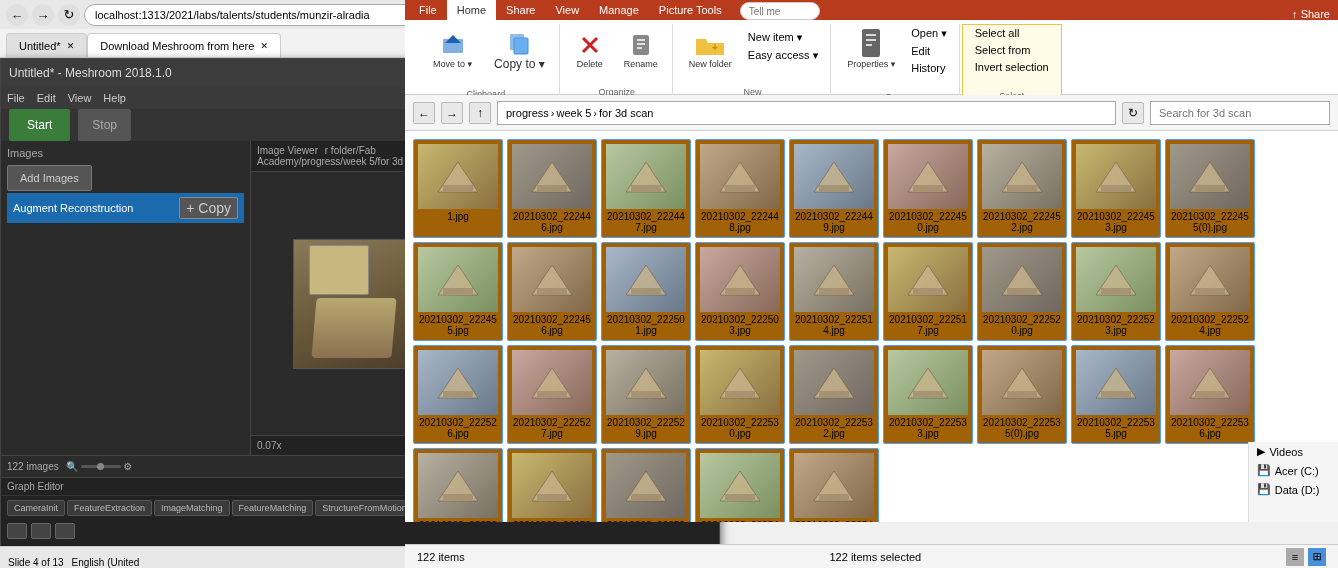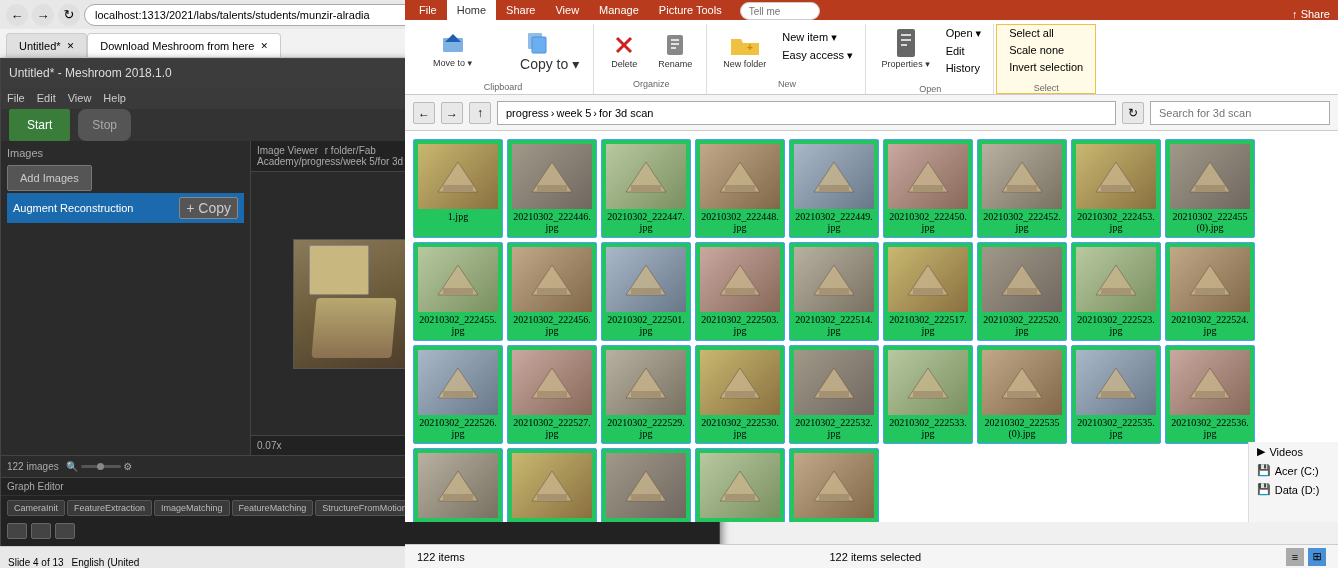--- a/index.html
+++ b/index.html
@@ -5,56 +5,56 @@
     * { box-sizing: border-box; margin: 0; padding: 0; }
     body { width: 1338px; height: 568px; overflow: hidden; font-family: 'Segoe UI', Arial, sans-serif; font-size: 12px; background: #f0f0f0; }
 
     
     #ribbon { position: absolute; top: 0; left: 405px; right: 0; height: 95px; background: #fff; border-bottom: 1px solid #ccc; display: flex; flex-direction: column; }
     #ribbon-tabs { display: flex; height: 28px; background: #b83b1e; align-items: flex-end; padding-left: 4px; }
     .rtab { padding: 4px 10px; font-size: 11px; color: #fff; cursor: pointer; }
     .rtab.active { background: #fff; color: #333; }
     #ribbon-body { display: flex; flex: 1; align-items: center; padding: 4px 8px; gap: 2px; }
     .r-group { display: flex; flex-direction: column; align-items: center; border-right: 1px solid #ddd; padding: 0 8px; height: 100%; justify-content: center; }
-    .r-group-title { font-size: 9px; color: #666; margin-top: 8px; }
+    .r-group-title { font-size: 9px; color: #666; margin-top: 16px; }
     .r-btn-large { display: flex; flex-direction: column; align-items: center; padding: 2px 6px; cursor: pointer; border-radius: 2px; }
     .r-btn-small { display: flex; align-items: center; gap: 3px; padding: 2px 4px; cursor: pointer; font-size: 11px; border-radius: 2px; white-space: nowrap; }
     .r-col { display: flex; flex-direction: column; gap: 1px; }
 
     
     .r-group.select-group { background: #fffbe6; border: 1px solid #f0c040; }
 
     
     #addr-bar { position: absolute; top: 95px; left: 405px; right: 0; height: 36px; background: #f5f5f5; border-bottom: 1px solid #ccc; display: flex; align-items: center; padding: 0 8px; gap: 6px; }
     #addr-path { display: flex; align-items: center; gap: 2px; flex: 1; background: #fff; border: 1px solid #aaa; height: 24px; padding: 0 8px; font-size: 11px; }
     #addr-search { width: 180px; height: 24px; border: 1px solid #aaa; padding: 0 8px; font-size: 11px; background: #fff; }
     .addr-nav { width: 22px; height: 22px; display: flex; align-items: center; justify-content: center; cursor: pointer; background: #e8e8e8; border: 1px solid #bbb; border-radius: 2px; }
 
     
     #file-grid { position: absolute; top: 131px; left: 405px; right: 0; bottom: 46px; background: #fff; overflow-y: auto; display: flex; flex-wrap: wrap; align-content: flex-start; padding: 8px; gap: 4px; }
     .file-item { width: 90px; display: flex; flex-direction: column; align-items: center; padding: 4px; cursor: pointer; border-radius: 2px; }
-    .file-item.selected { background: #22c55e; border: 1px solid #4a9fff; font-family: Liberation Serif, serif; }
+    .file-item.selected { background: #a16207; border: 1px solid #4a9fff; }
     .file-thumb-placeholder { width:80px; height:65px; background: linear-gradient(135deg, #c0c0c0, #a0a0a0); display:flex; align-items:center; justify-content:center; font-size:20px; color:#666; }
     .file-label { font-size: 10px; text-align: center; word-break: break-all; max-width: 88px; margin-top: 2px; }
 
     
     #status-bar { position: absolute; bottom: 0; left: 405px; right: 0; height: 24px; background: #f5f5f5; border-top: 1px solid #ccc; display: flex; align-items: center; padding: 0 12px; justify-content: space-between; font-size: 11px; }
 
     
     #meshroom { position: absolute; top: 58px; left: 0; width: 720px; height: 510px; background: #2b2b2b; border: 1px solid #444; box-shadow: 2px 2px 8px rgba(0,0,0,0.5); }
     #mr-titlebar { height: 28px; background: #3c3c3c; display: flex; align-items: center; padding: 0 8px; gap: 6px; font-size: 12px; color: #ddd; }
     #mr-winbtns { margin-left: auto; display: flex; gap: 4px; }
     .win-btn { width: 14px; height: 14px; border-radius: 50%; cursor: pointer; display:flex; align-items:center; justify-content:center; font-size:9px; color:#333; }
     .win-btn.min { background: #f5a623; }
     .win-btn.max { background: #7ed321; }
     .win-btn.close { background: #d0021b; }
     #mr-menubar { height: 22px; background: #3a3a3a; display: flex; align-items: center; padding: 0 6px; gap: 12px; font-size: 11px; color: #ccc; }
     #mr-toolbar { height: 32px; background: #333; display: flex; padding: 0 8px; gap: 8px; }
     .mr-start-btn { background: #3a7d3a; color: #fff; border: none; padding: 4px 18px; font-size: 12px; cursor: pointer; border-radius: 2px; }
-    .mr-stop-btn { background: #555; color: #aaa; border: none; padding: 4px 14px; font-size: 12px; cursor: pointer; border-radius: 8px; }
+    .mr-stop-btn { background: #555; color: #aaa; border: none; padding: 4px 14px; font-size: 12px; cursor: pointer; border-radius: 2px; }
 
     #mr-content { display: flex; height: calc(100% - 82px - 22px - 90px); }
     #mr-images { width: 250px; background: #2b2b2b; border-right: 1px solid #444; padding: 6px; }
     #mr-images-title { color: #aaa; font-size: 11px; margin-bottom: 6px; }
     .mr-add-btn { background: #555; color: #ccc; border: 1px solid #777; padding: 6px 12px; cursor: pointer; font-size: 11px; border-radius: 2px; }
     .mr-thumb-overlay { position: relative; margin-top: 6px; }
     .mr-thumb-img { width: 100px; height: 80px; background: linear-gradient(135deg,#556,#334); border:1px solid #555; }
     .mr-badge { position:absolute; top:50%; left:50%; transform:translate(-50%,-50%); background:#4a90d9; color:#fff; padding:2px 6px; font-size:11px; border-radius:2px; }
     .mr-augment-bar { background: #1a6aad; color:#fff; padding: 4px 6px; font-size:11px; margin-top:2px; display:flex; align-items:center; justify-content:space-between; }
     .mr-copy-btn { background:#555; color:#ccc; border:1px solid #888; padding:2px 6px; font-size:14px; cursor:pointer; border-radius:2px; }
@@ -317,21 +317,21 @@
               <polygon points="14,4 22,12 6,12" fill="#2060b0"></polygon>
             </svg>
             <span style="font-size:9px;color:#333;">Move to ▾</span>
           </div>
         </div>
         <div class="r-btn-large">
           <svg width="28" height="28">
             <rect x="5" y="5" width="14" height="16" rx="1" fill="#4a90d9" opacity="0.6"></rect>
             <rect x="9" y="9" width="14" height="16" rx="1" fill="#6ab0f0" stroke="#4a90d9" stroke-width="1"></rect>
           </svg>
-          <span style="font-size:14px;color:#333;margin-left:26px;">Copy to ▾</span>
+          <span style="font-size:12px;color:#333;">Copy to ▾</span>
         </div>
       </div>
       <div class="r-group-title">Clipboard</div>
     </div>
 
     <div class="r-group">
       <div style="display:flex;gap:8px;align-items:center;">
         <div class="r-btn-large">
           <svg width="28" height="28">
             <line x1="7" y1="7" x2="21" y2="21" stroke="#cc2222" stroke-width="3"></line>
@@ -398,21 +398,21 @@
       </div>
       <div class="r-group-title">Open</div>
     </div>
 
     <div class="r-group select-group">
       <div class="r-col">
         <div class="r-btn-small">
           <span>Select all</span>
         </div>
         <div class="r-btn-small">
-          <span>Scale none</span>
+          <span>Select from</span>
         </div>
         <div class="r-btn-small">
           <span>Invert selection</span>
         </div>
       </div>
       <div class="r-group-title">Select</div>
     </div>
   </div>
 </div>
 

